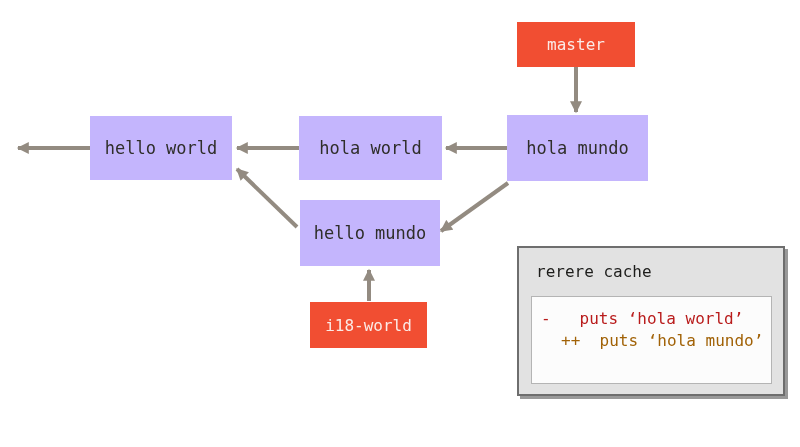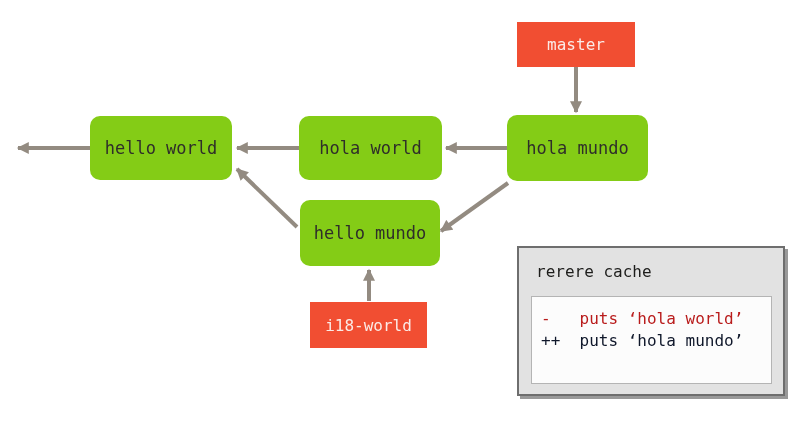--- a/index.html
+++ b/index.html
@@ -19,24 +19,23 @@
     pointer-events: none;
   }
   .box {
     position: absolute;
     display: flex;
     align-items: center;
     justify-content: center;
     box-sizing: border-box;
   }
   .commit-box {
-    background: #84cc16;
+    background: #c4b5fd;
     color: #2f2e2a;
     font-size: 17px;
-    border-radius: 10px;
   }
   .branch-box {
     background: #f14e32;
     color: #fbeae6;
     font-size: 16px;
   }
   .box span { white-space: pre; }
 
   .panel {
     position: absolute;
@@ -112,17 +111,17 @@
   </div>
 
   <div class="box branch-box" style="left:310px; top:302px; width:117px; height:46px;">
     <span>i18-world</span>
   </div>
 
   <div class="panel">
     <div class="panel-title">rerere cache</div>
     <div class="panel-inner">
       <div class="diff-line" style="color: #b91c1c;">-   puts ‘hola world’</div>
-      <div class="diff-line" style="color: #0f172a;">++  puts ‘hola mundo’</div>
+      <div class="diff-line" style="color: #a16207; margin-left: 20px;">++  puts ‘hola mundo’</div>
     </div>
   </div>
 
 </div>
 
 </body></html>

